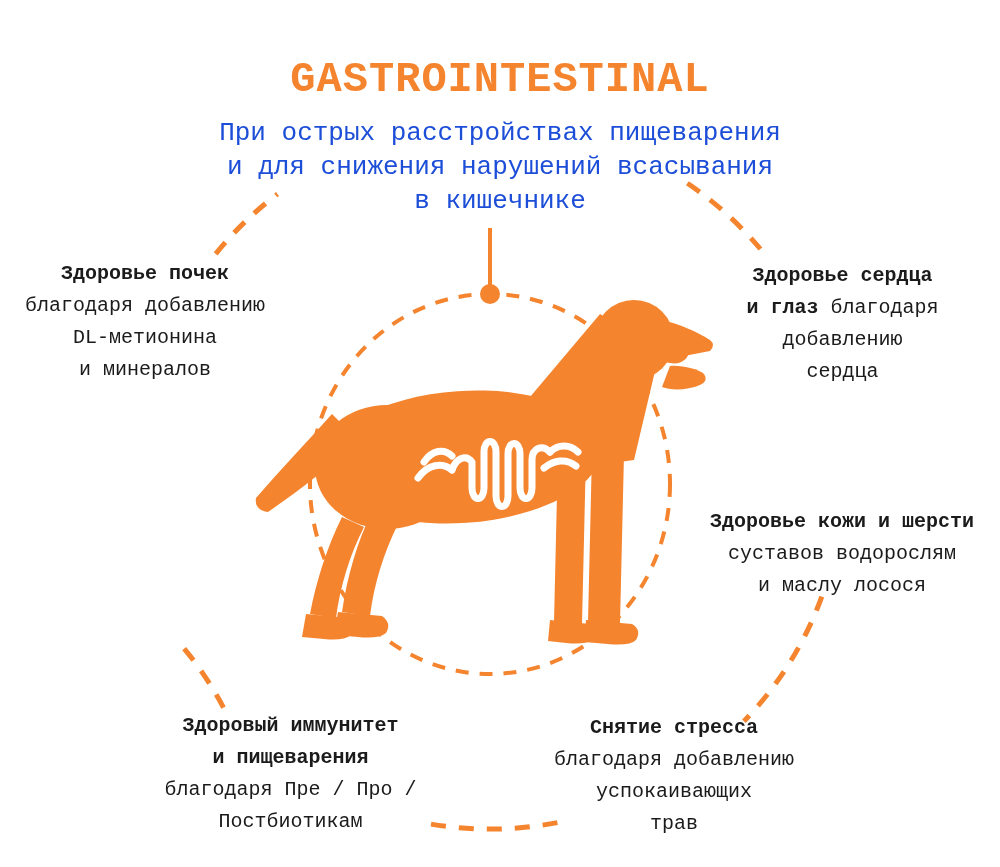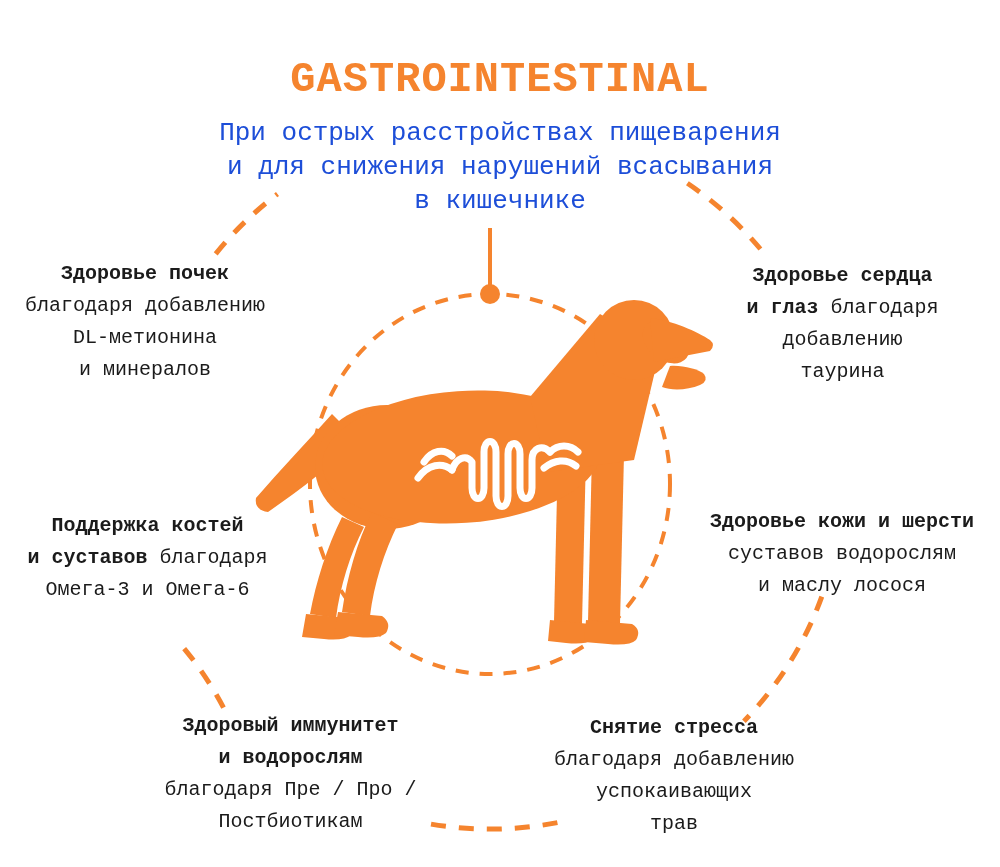--- a/index.html
+++ b/index.html
@@ -125,38 +125,33 @@
     <div><span class="b">Здоровье почек</span></div>
     <div>благодаря добавлению</div>
     <div>DL-метионина</div>
     <div>и минералов</div>
   </div>
 
   <div class="benefit benefit-heart">
     <div><span class="b">Здоровье сердца</span></div>
     <div><span class="b">и глаз</span> <span>благодаря</span></div>
     <div>добавлению</div>
-    <div>таурина</div>
+    <div>сердца</div>
   </div>
 
-  <div class="benefit benefit-bones">
-    <div><span class="b">Поддержка костей</span></div>
-    <div><span class="b">и суставов</span> <span>благодаря</span></div>
-    <div>Омега-3 и Омега-6</div>
-  </div>
 
   <div class="benefit benefit-skin">
     <div><span class="b">Здоровье кожи и шерсти</span></div>
     <div>суставов водорослям</div>
     <div>и маслу лосося</div>
   </div>
 
   <div class="benefit benefit-immunity">
     <div><span class="b">Здоровый иммунитет</span></div>
-    <div><span class="b">и водорослям</span></div>
+    <div><span class="b">и пищеварения</span></div>
     <div>благодаря Пре / Про /</div>
     <div>Постбиотикам</div>
   </div>
 
   <div class="benefit benefit-stress">
     <div><span class="b">Снятие стресса</span></div>
     <div>благодаря добавлению</div>
     <div>успокаивающих</div>
     <div>трав</div>
   </div>

